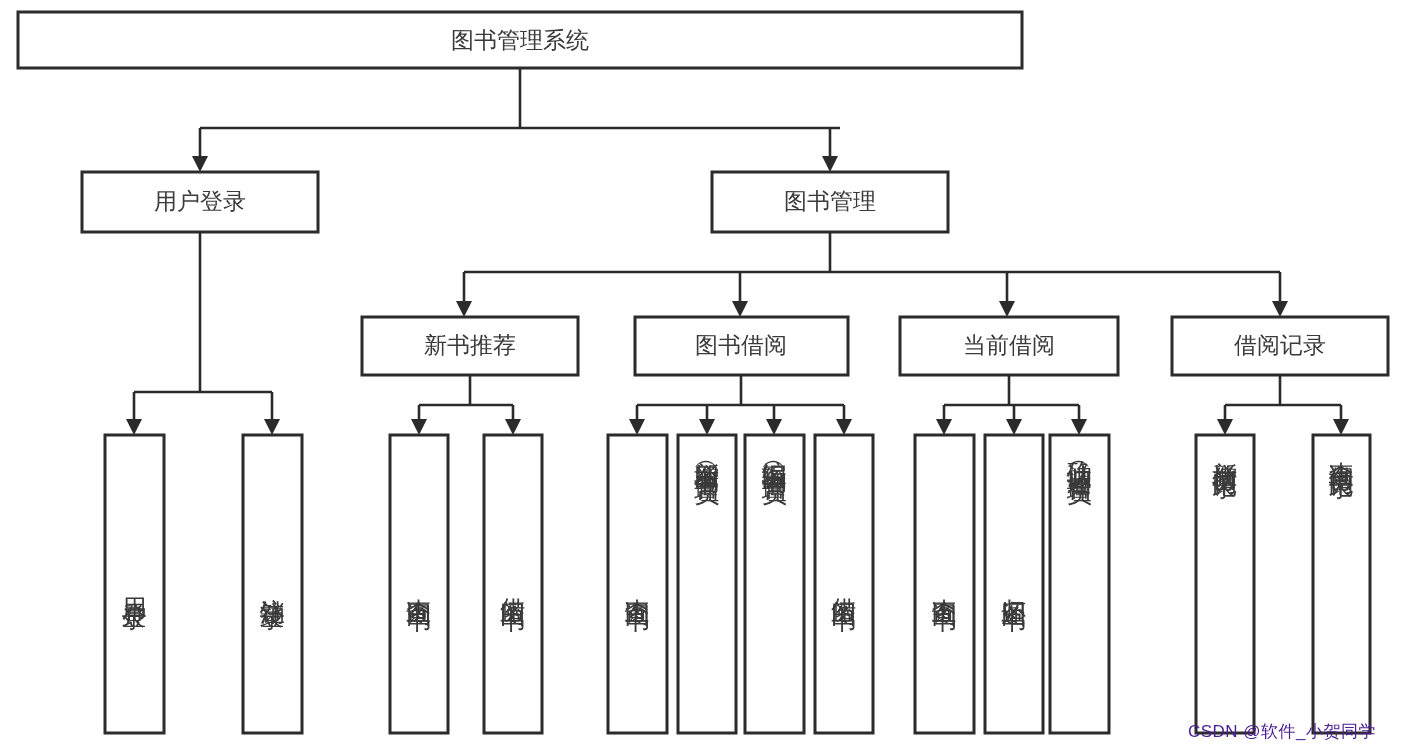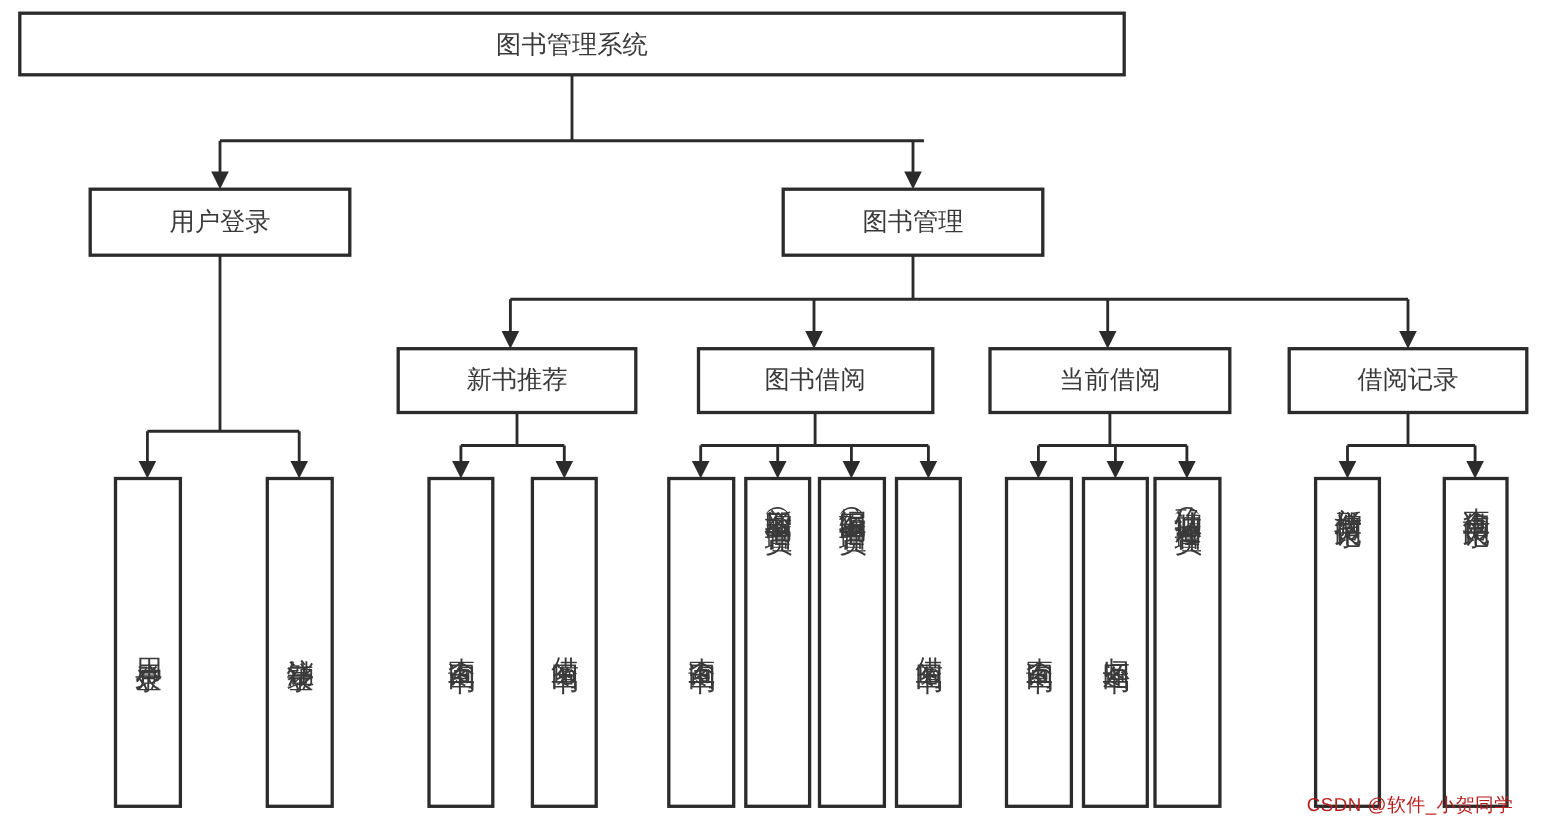--- a/index.html
+++ b/index.html
@@ -47,21 +47,21 @@
     letter-spacing:3px;
     color:#3a3a3a;
     white-space:nowrap;
   }
   #watermark{
     position:absolute;
     right:8px;
     bottom:4px;
     font-family:"Liberation Sans","DejaVu Sans",sans-serif;
     font-size:17px;
-    color:#b91c1c;
+    color:#4c1d95;
     letter-spacing:0.5px;
     white-space:nowrap;
   }
 </style>
 </head>
 <body>
 
 <div id="diagram-root">
 
   <svg id="tree" viewBox="0 0 1405 747" xmlns="http://www.w3.org/2000/svg">

